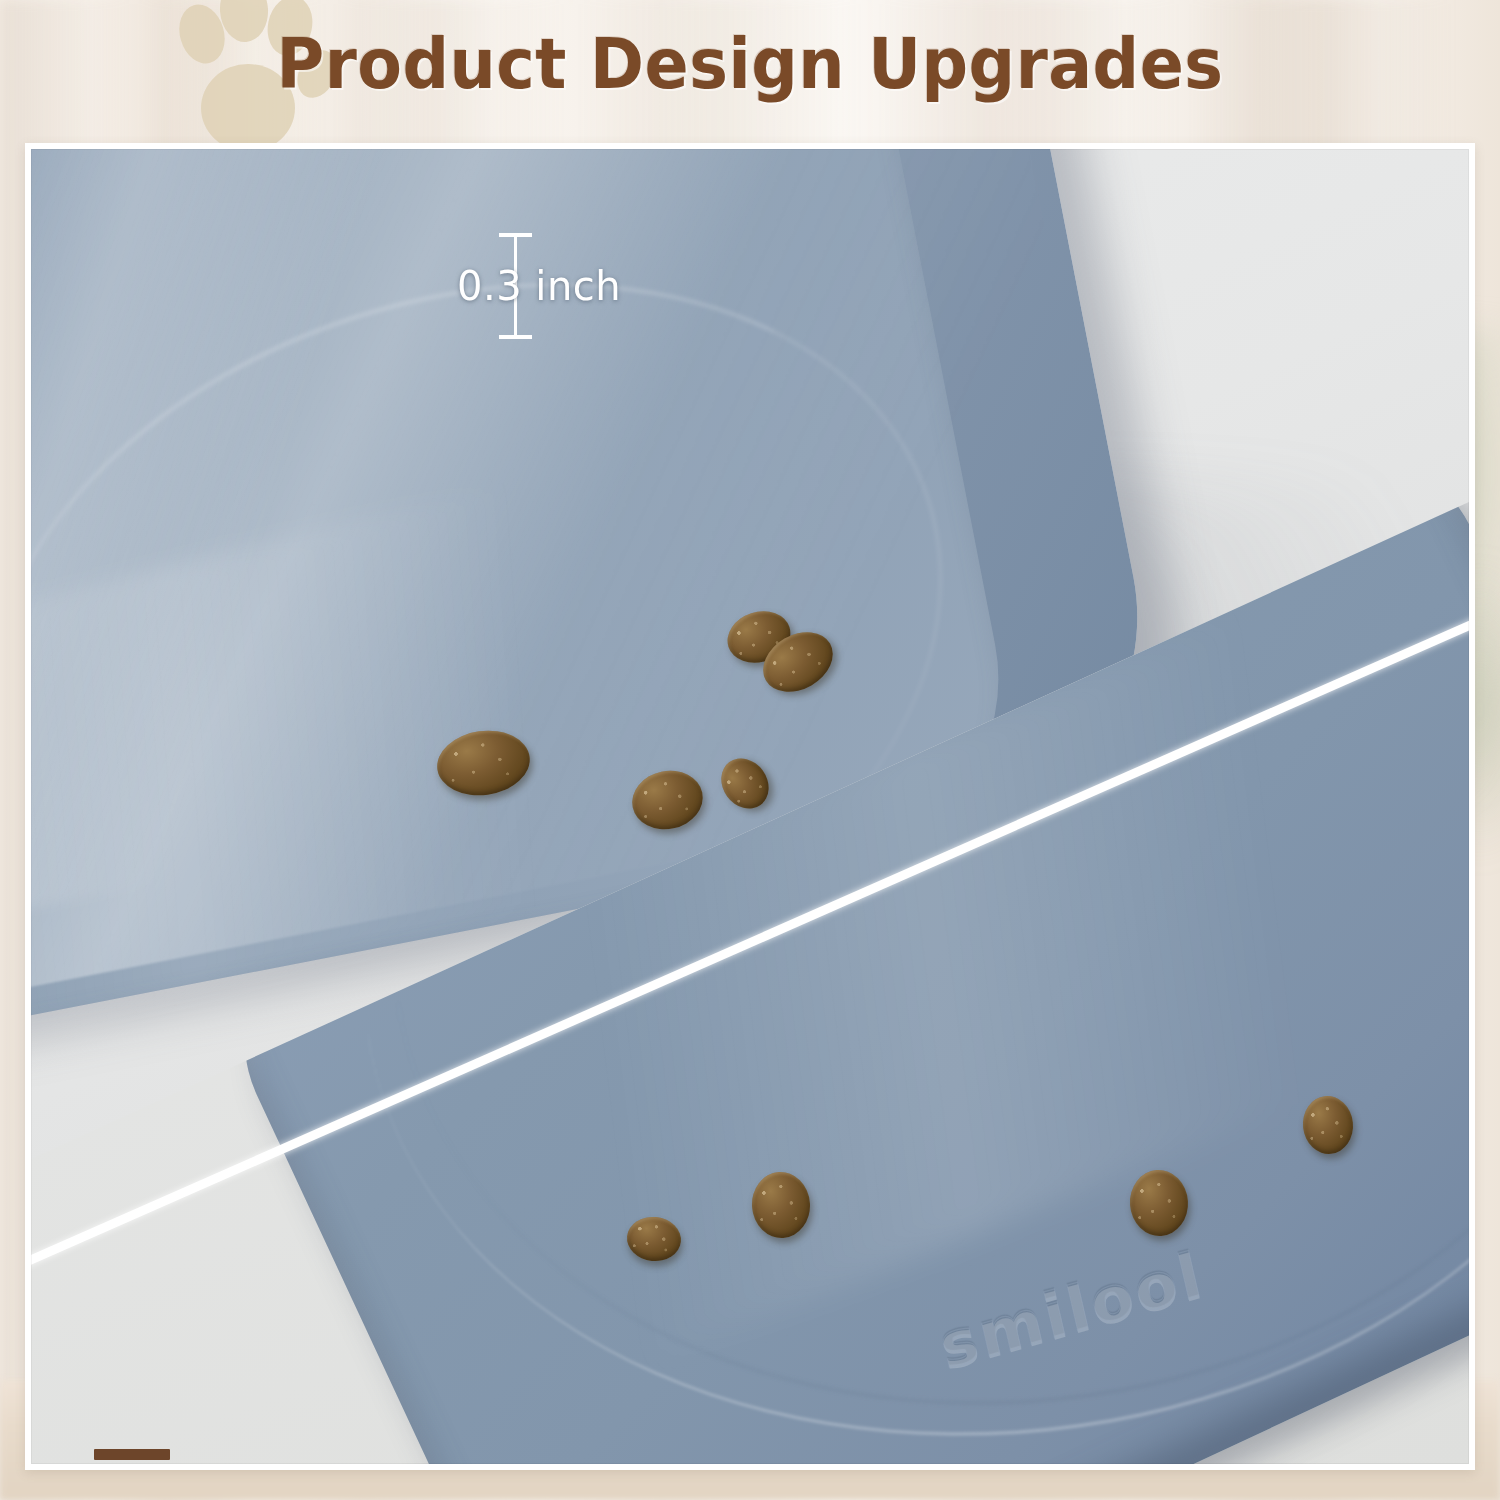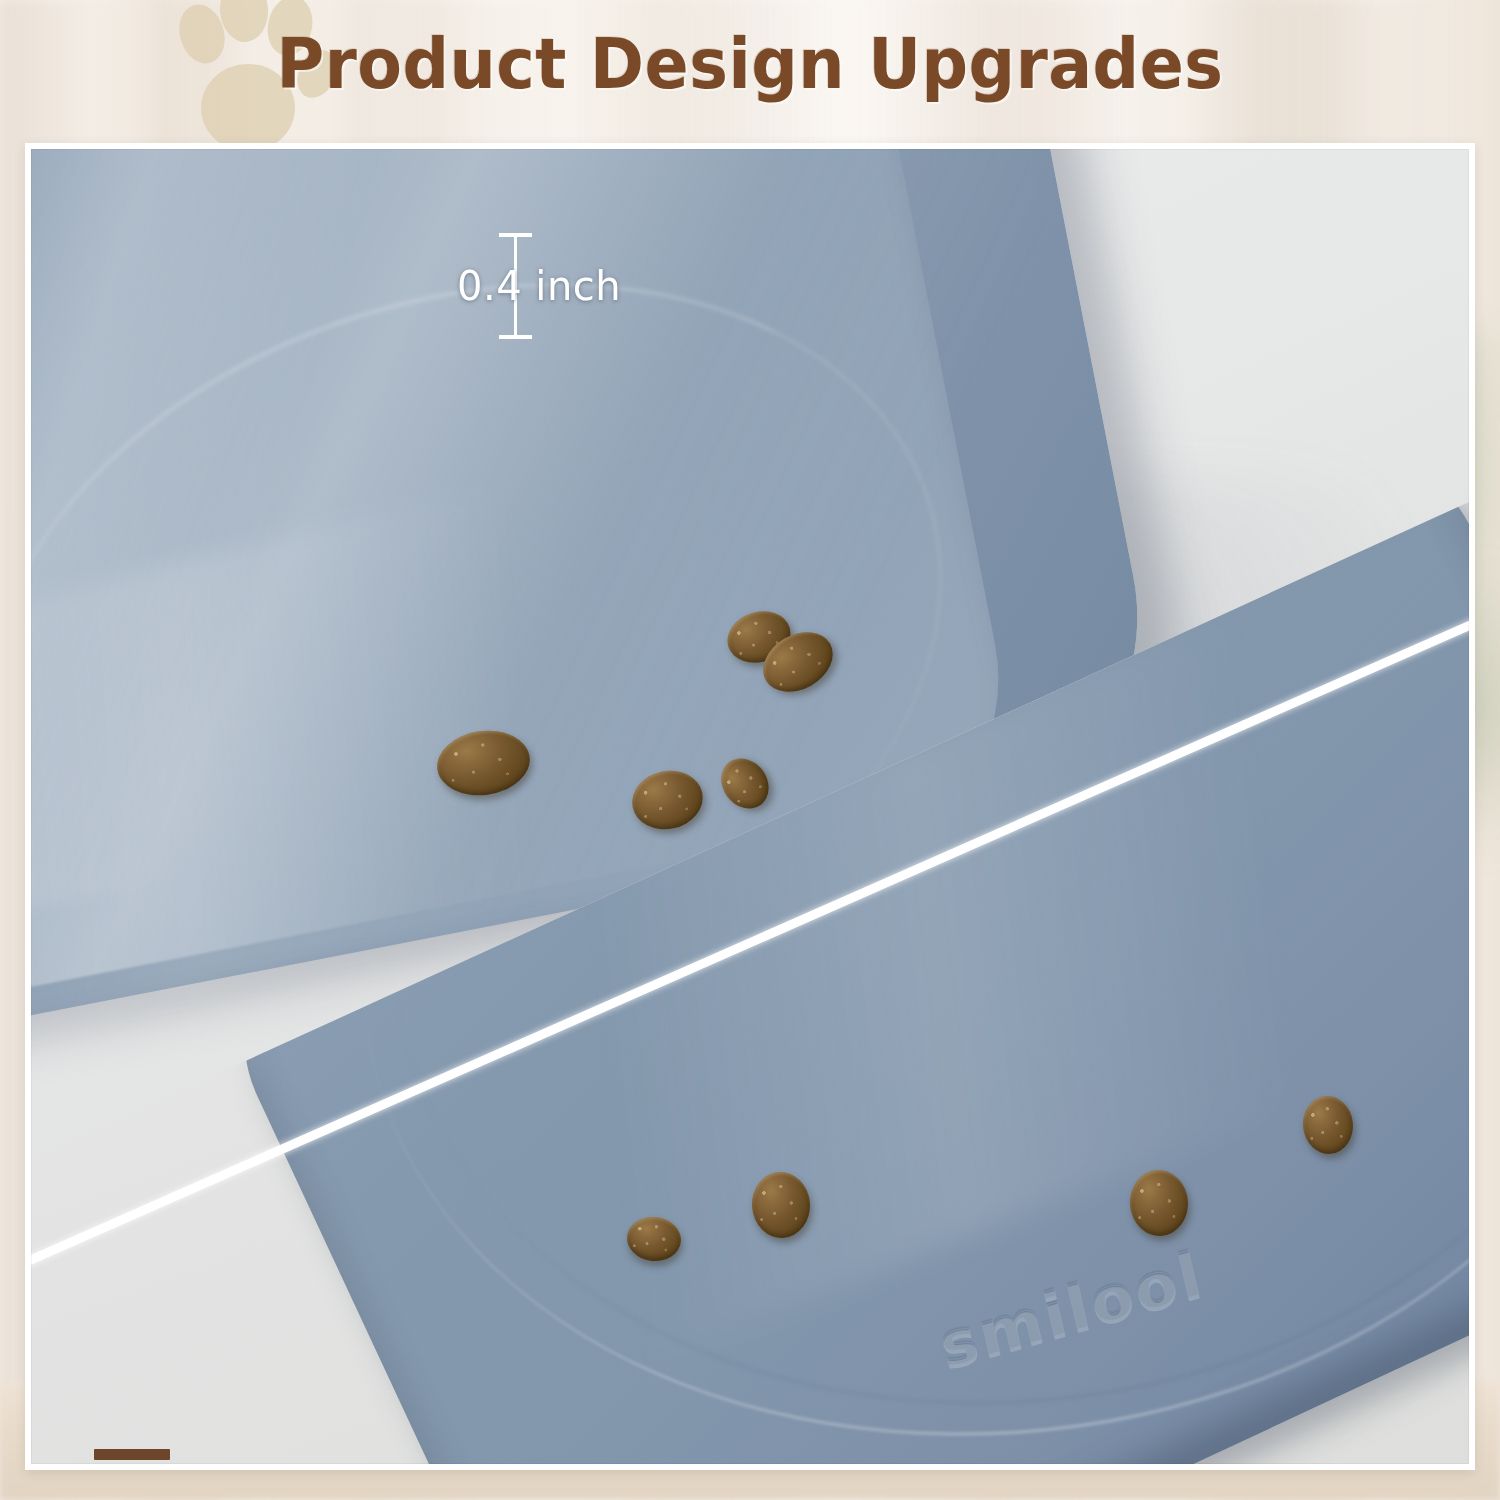--- a/index.html
+++ b/index.html
@@ -239,21 +239,21 @@
         <div class="kib" style="left: 1099px; top: 1021px; width: 58px; height: 66px; transform: rotate(-4deg);"></div>
         <div class="kib" style="left: 1272px; top: 947px; width: 50px; height: 58px; transform: rotate(-6deg);"></div>
       </div>
 
     <div id="divider"></div>
 
     <div id="dim-group">
       <div id="dim-cap-top"></div>
       <div id="dim-line"></div>
       <div id="dim-cap-bot"></div>
-      <div id="dim-label">0.4 inch</div>
+      <div id="dim-label">0.3 inch</div>
     </div>
 
 
     <div class="feat" id="feature-bottom">
       <div class="feat-bar"></div>
 
     </div>
 
     <div id="panel-edge"></div>
   </div>

